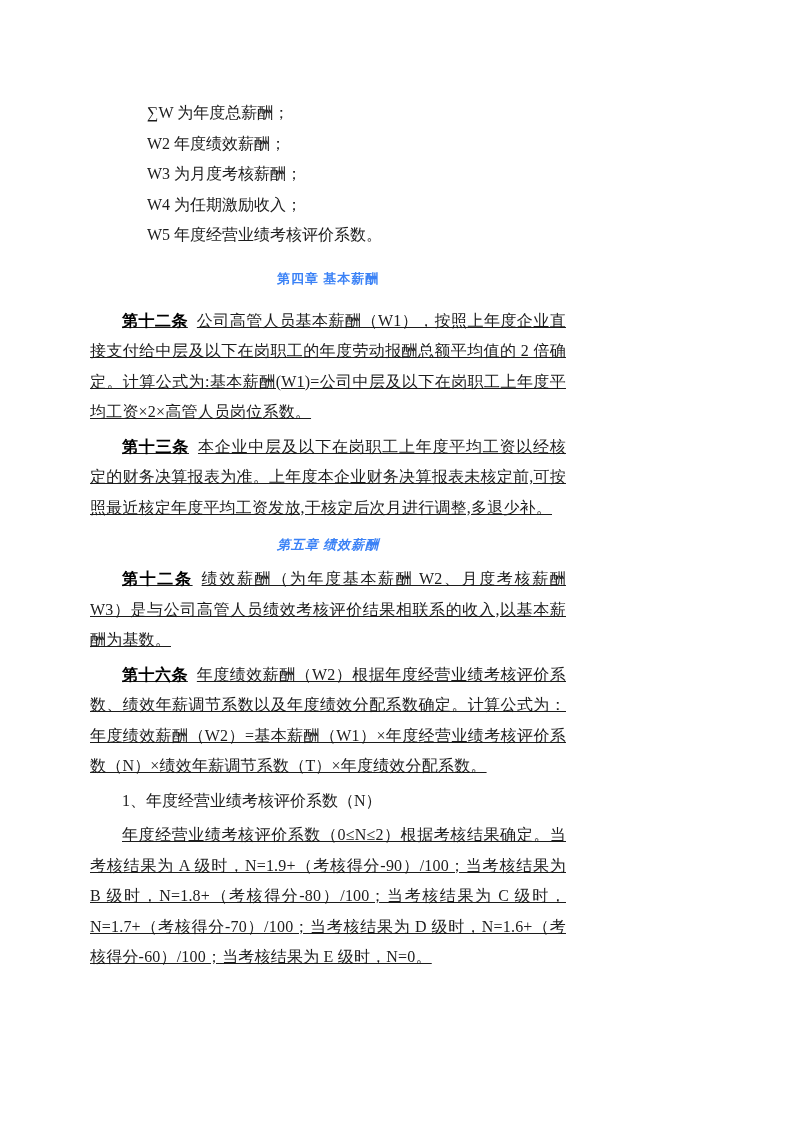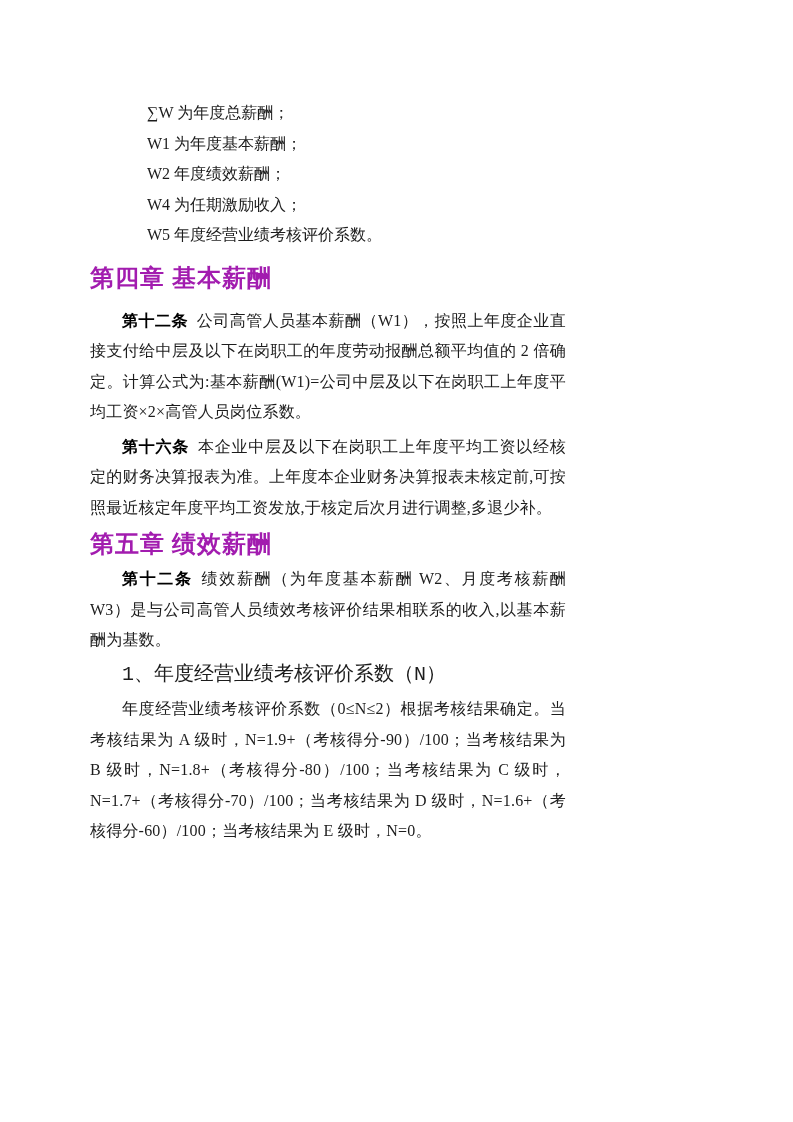--- a/index.html
+++ b/index.html
@@ -23,75 +23,77 @@
   }
   .wline {
     margin: 0;
     padding-left: 57px;
     font-size: 16px;
     line-height: 30.5px;
     white-space: nowrap;
   }
   .chapter {
     margin: 12px 0;
-    font-size: 24px;
+    font-size: 13px;
     font-weight: bold;
-    color: #a21caf;
-    text-align: left;
+    color: #3b82f6;
+    text-align: center;
     line-height: 31px;
     letter-spacing: 1px;
   }
   .chapter.ch5 {
     margin: 6px 0 4px 0;
+    font-style: italic;
   }
   .para {
     margin: 0 0 4px 0;
     font-size: 16px;
     line-height: 30.5px;
     text-indent: 32px;
     text-align: justify;
     letter-spacing: 0.2px;
+    text-decoration: underline;
   }
   .art-label {
     font-weight: bold;
     color: #000000;
     margin-right: 9px;
   }
   .art-label.wide {
     margin-right: 16px;
   }
   .numbered {
     margin: 0 0 4px 0;
-    font-size: 20px;
+    font-size: 16px;
     line-height: 30.5px;
     text-indent: 32px;
-    font-family: Liberation Mono, monospace;
   }
 </style>
 </head>
 <body>
 
 <div class="page">
 
   <p class="wline">∑W 为年度总薪酬；</p>
-  <p class="wline">W1 为年度基本薪酬；</p>
   <p class="wline">W2 年度绩效薪酬；</p>
+  <p class="wline">W3 为月度考核薪酬；</p>
   <p class="wline">W4 为任期激励收入；</p>
   <p class="wline">W5 年度经营业绩考核评价系数。</p>
 
   <h2 class="chapter ch4">第四章 基本薪酬</h2>
 
   <p class="para"><b class="art-label">第十二条</b><span>公司高管人员基本薪酬（W1），按照上年度企业直接支付给中层及以下在岗职工的年度劳动报酬总额平均值的 2 倍确定。计算公式为:基本薪酬(W1)=公司中层及以下在岗职工上年度平均工资×2×高管人员岗位系数。</span></p>
 
-  <p class="para"><b class="art-label">第十六条</b><span>本企业中层及以下在岗职工上年度平均工资以经核定的财务决算报表为准。上年度本企业财务决算报表未核定前,可按照最近核定年度平均工资发放,于核定后次月进行调整,多退少补。</span></p>
+  <p class="para"><b class="art-label">第十三条</b><span>本企业中层及以下在岗职工上年度平均工资以经核定的财务决算报表为准。上年度本企业财务决算报表未核定前,可按照最近核定年度平均工资发放,于核定后次月进行调整,多退少补。</span></p>
 
 
   <h2 class="chapter ch5">第五章 绩效薪酬</h2>
 
   <p class="para"><b class="art-label">第十二条</b><span>绩效薪酬（为年度基本薪酬 W2、月度考核薪酬 W3）是与公司高管人员绩效考核评价结果相联系的收入,以基本薪酬为基数。</span></p>
 
+  <p class="para"><b class="art-label">第十六条</b><span>年度绩效薪酬（W2）根据年度经营业绩考核评价系数、绩效年薪调节系数以及年度绩效分配系数确定。计算公式为：年度绩效薪酬（W2）=基本薪酬（W1）×年度经营业绩考核评价系数（N）×绩效年薪调节系数（T）×年度绩效分配系数。</span></p>
 
   <p class="numbered">1、年度经营业绩考核评价系数（N）</p>
 
   <p class="para">年度经营业绩考核评价系数（0≤N≤2）根据考核结果确定。当考核结果为 A 级时，N=1.9+（考核得分-90）/100；当考核结果为 B 级时，N=1.8+（考核得分-80）/100；当考核结果为 C 级时，N=1.7+（考核得分-70）/100；当考核结果为 D 级时，N=1.6+（考核得分-60）/100；当考核结果为 E 级时，N=0。</p>
 
 
 </div>
 
 </body></html>

